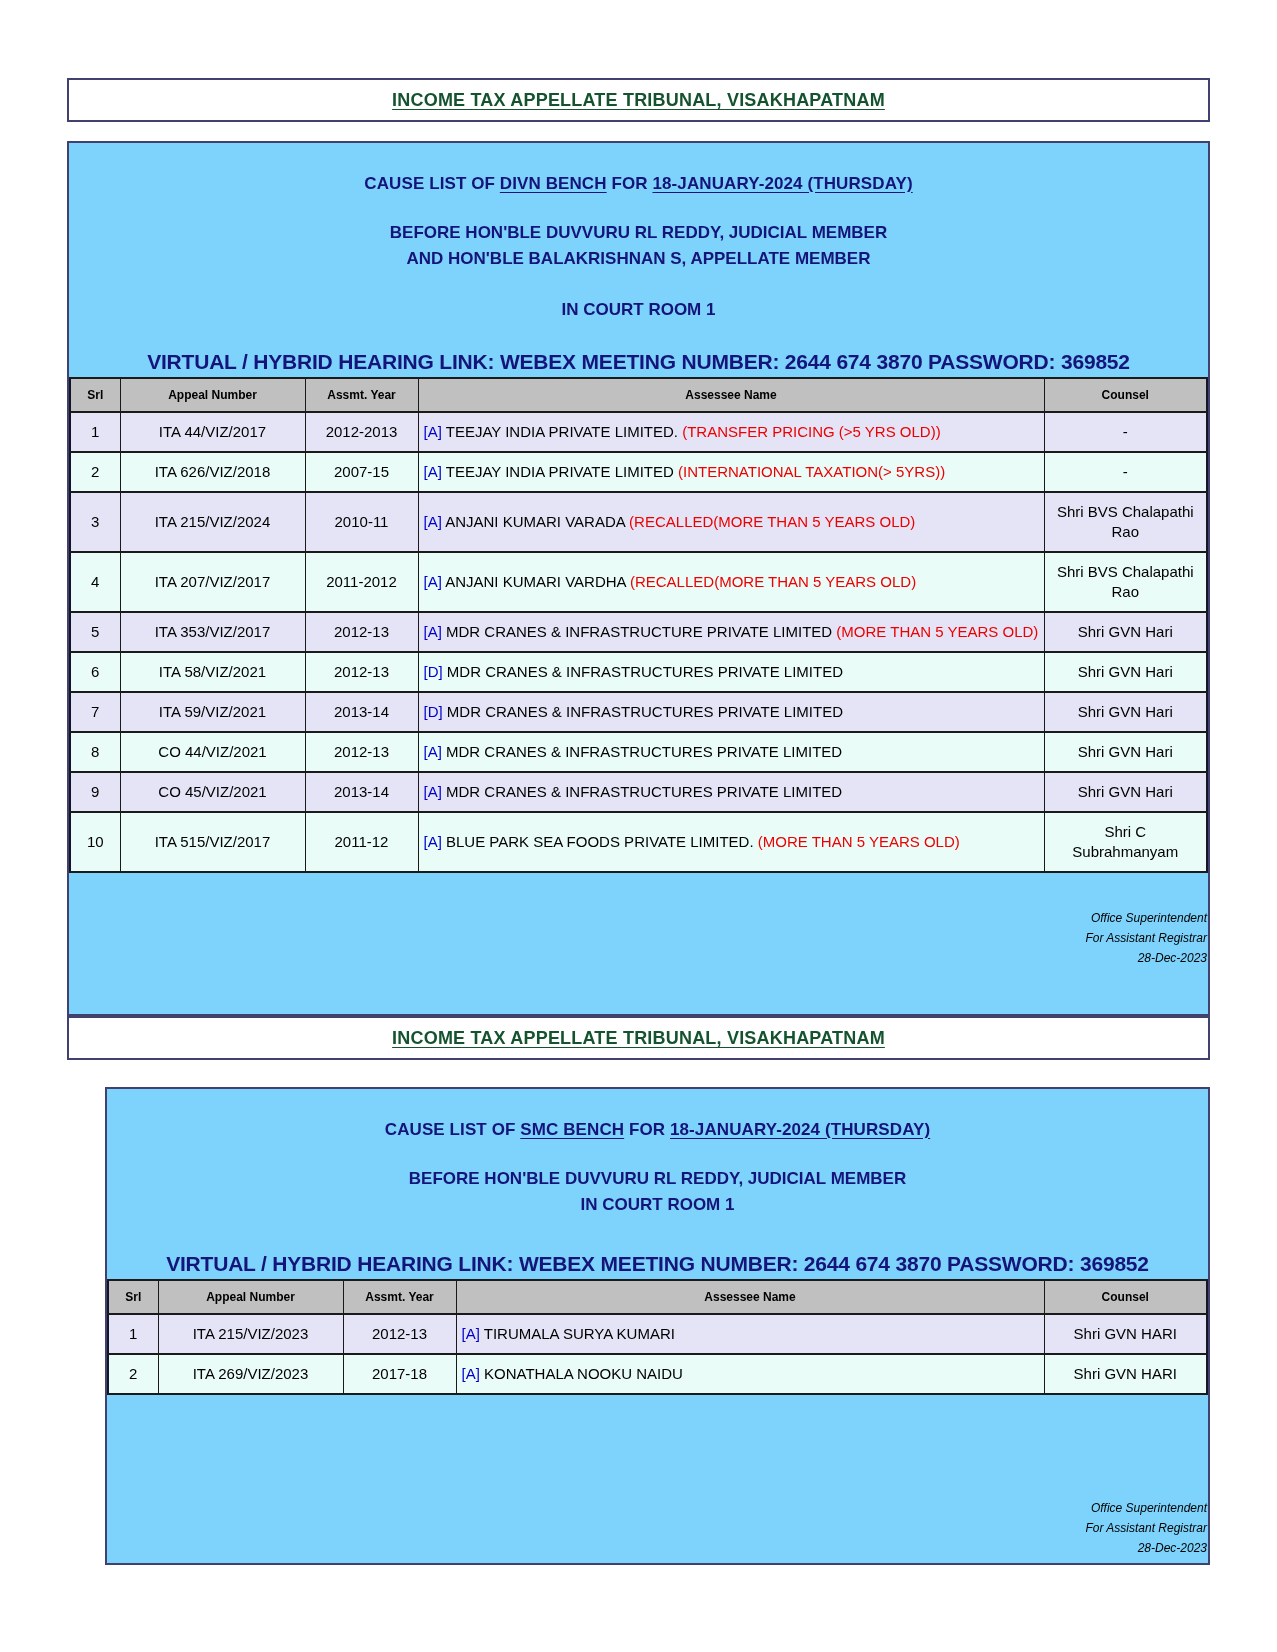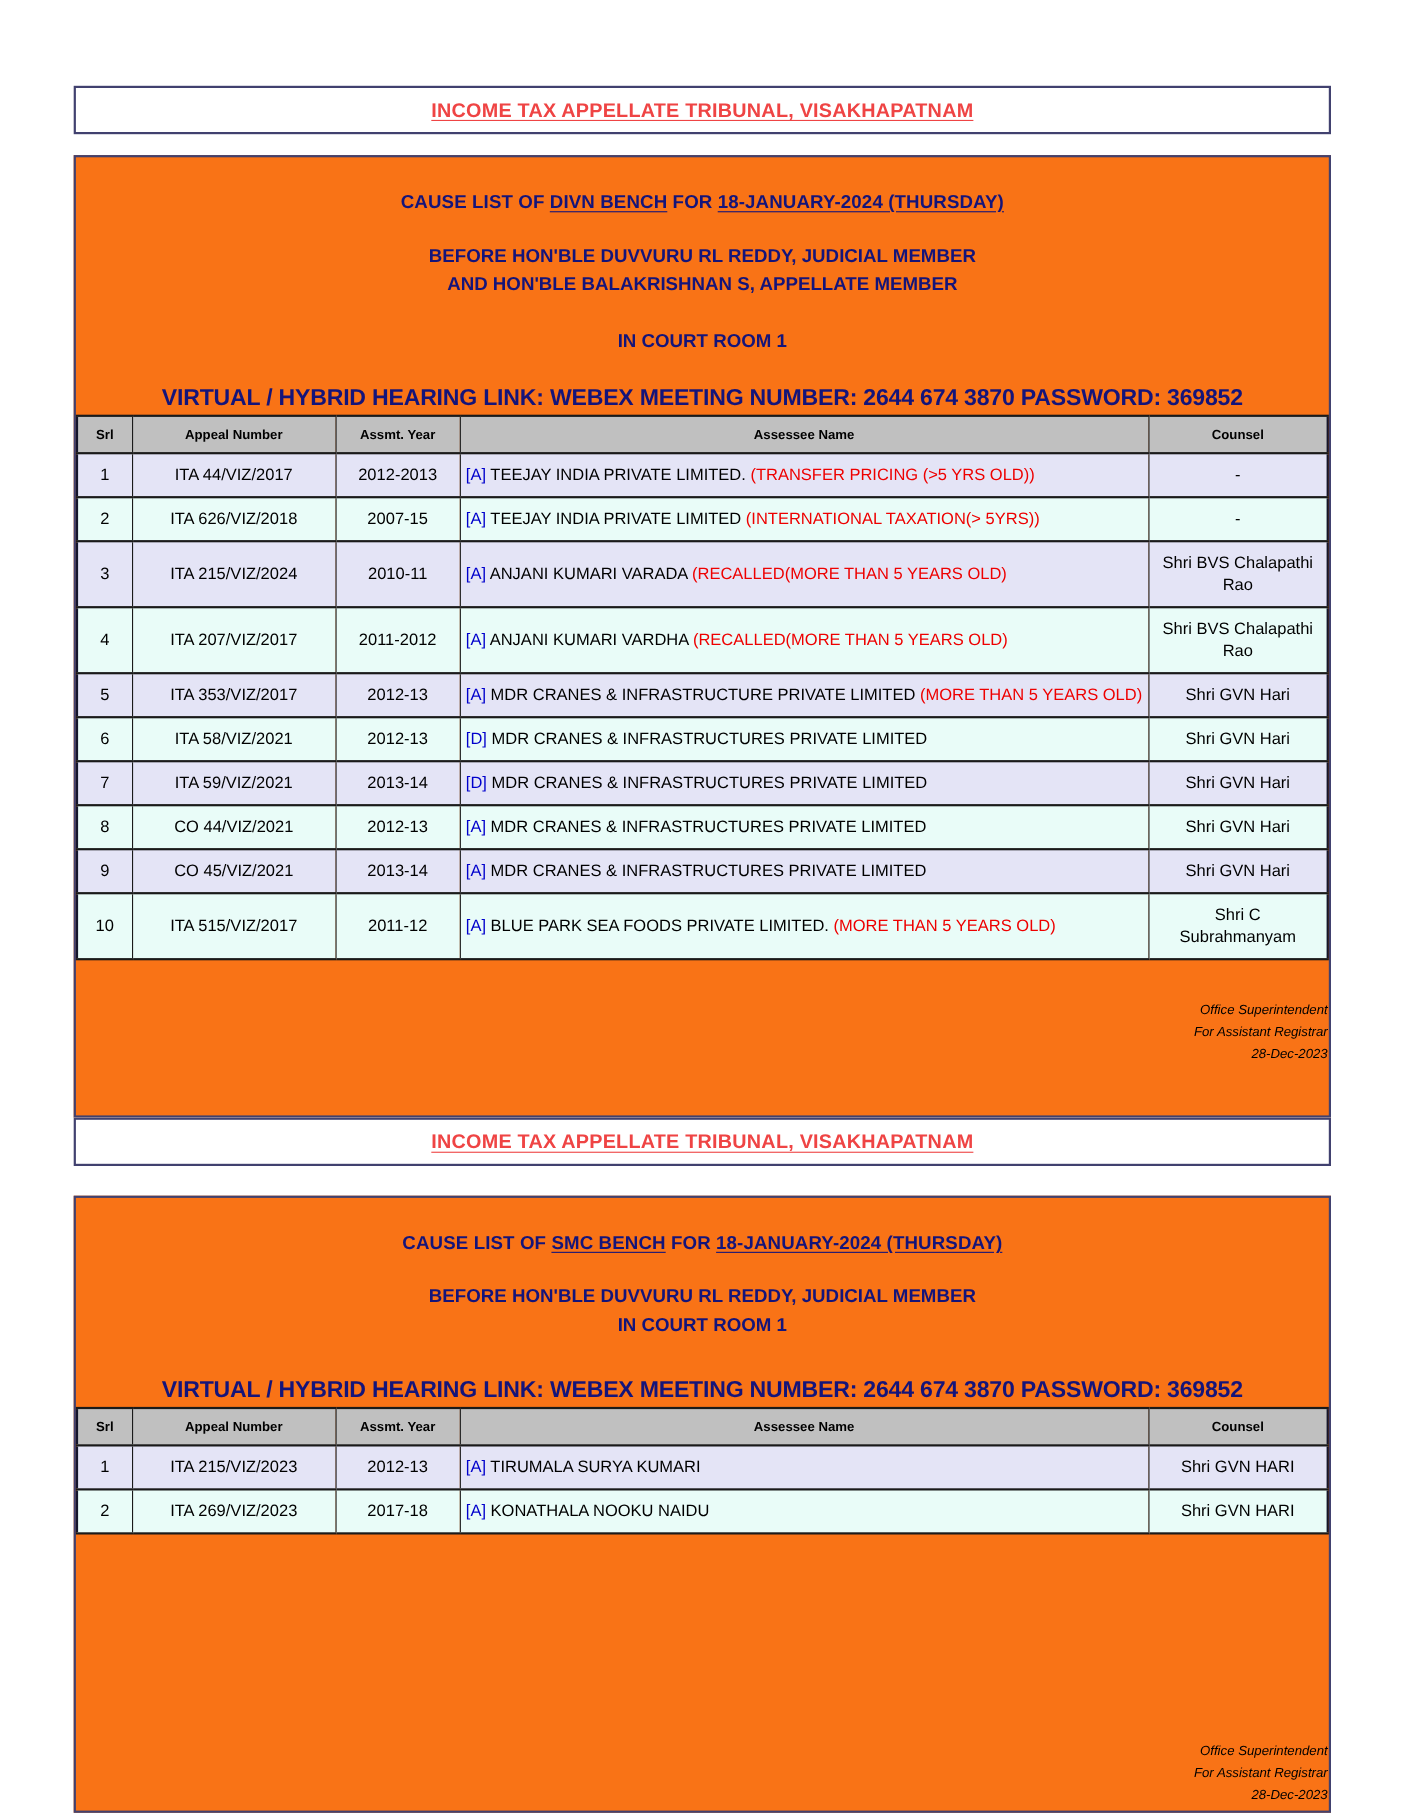--- a/index.html
+++ b/index.html
@@ -9,29 +9,29 @@
     -webkit-font-smoothing:antialiased;
   }
   .page{padding:78px 67px 0 67px;box-sizing:border-box;}
 
   
   .titlebox{
     border:2px solid #41416f;background:#fff;height:44px;
     display:flex;align-items:center;justify-content:center;box-sizing:border-box;
   }
   .titlebox .t{
-    color:#ef4444;font-weight:bold;font-size:18px;
+    color:#14532d;font-weight:bold;font-size:18px;
     text-decoration:underline;text-underline-offset:3px;letter-spacing:.2px;
   }
   .sectionbox{
-    border:2px solid #41416f;background:#f97316;box-sizing:border-box;
+    border:2px solid #41416f;background:#7dd3fc;box-sizing:border-box;
     display:flex;flex-direction:column;
   }
   #divn-box{height:875px;margin-top:19px;}
-  #smc-box{height:561px;margin-top:27px;}
+  #smc-box{height:478px;margin-top:27px;margin-left:38px;}
 
   
   .center{text-align:center;color:#14147a;font-weight:bold;}
   .causelist{margin-top:31px;font-size:17px;letter-spacing:.1px;}
   .causelist .u{text-decoration:underline;text-underline-offset:3px;}
   .before{margin-top:26px;font-size:17px;line-height:26px;}
   .before .hline{white-space:pre;}
   .courtroom{margin-top:28px;font-size:17px;}
   .courtroom.tight{margin-top:0;line-height:26px;}
   .webex{margin-top:30px;margin-bottom:3px;font-size:21px;letter-spacing:-.2px;}

